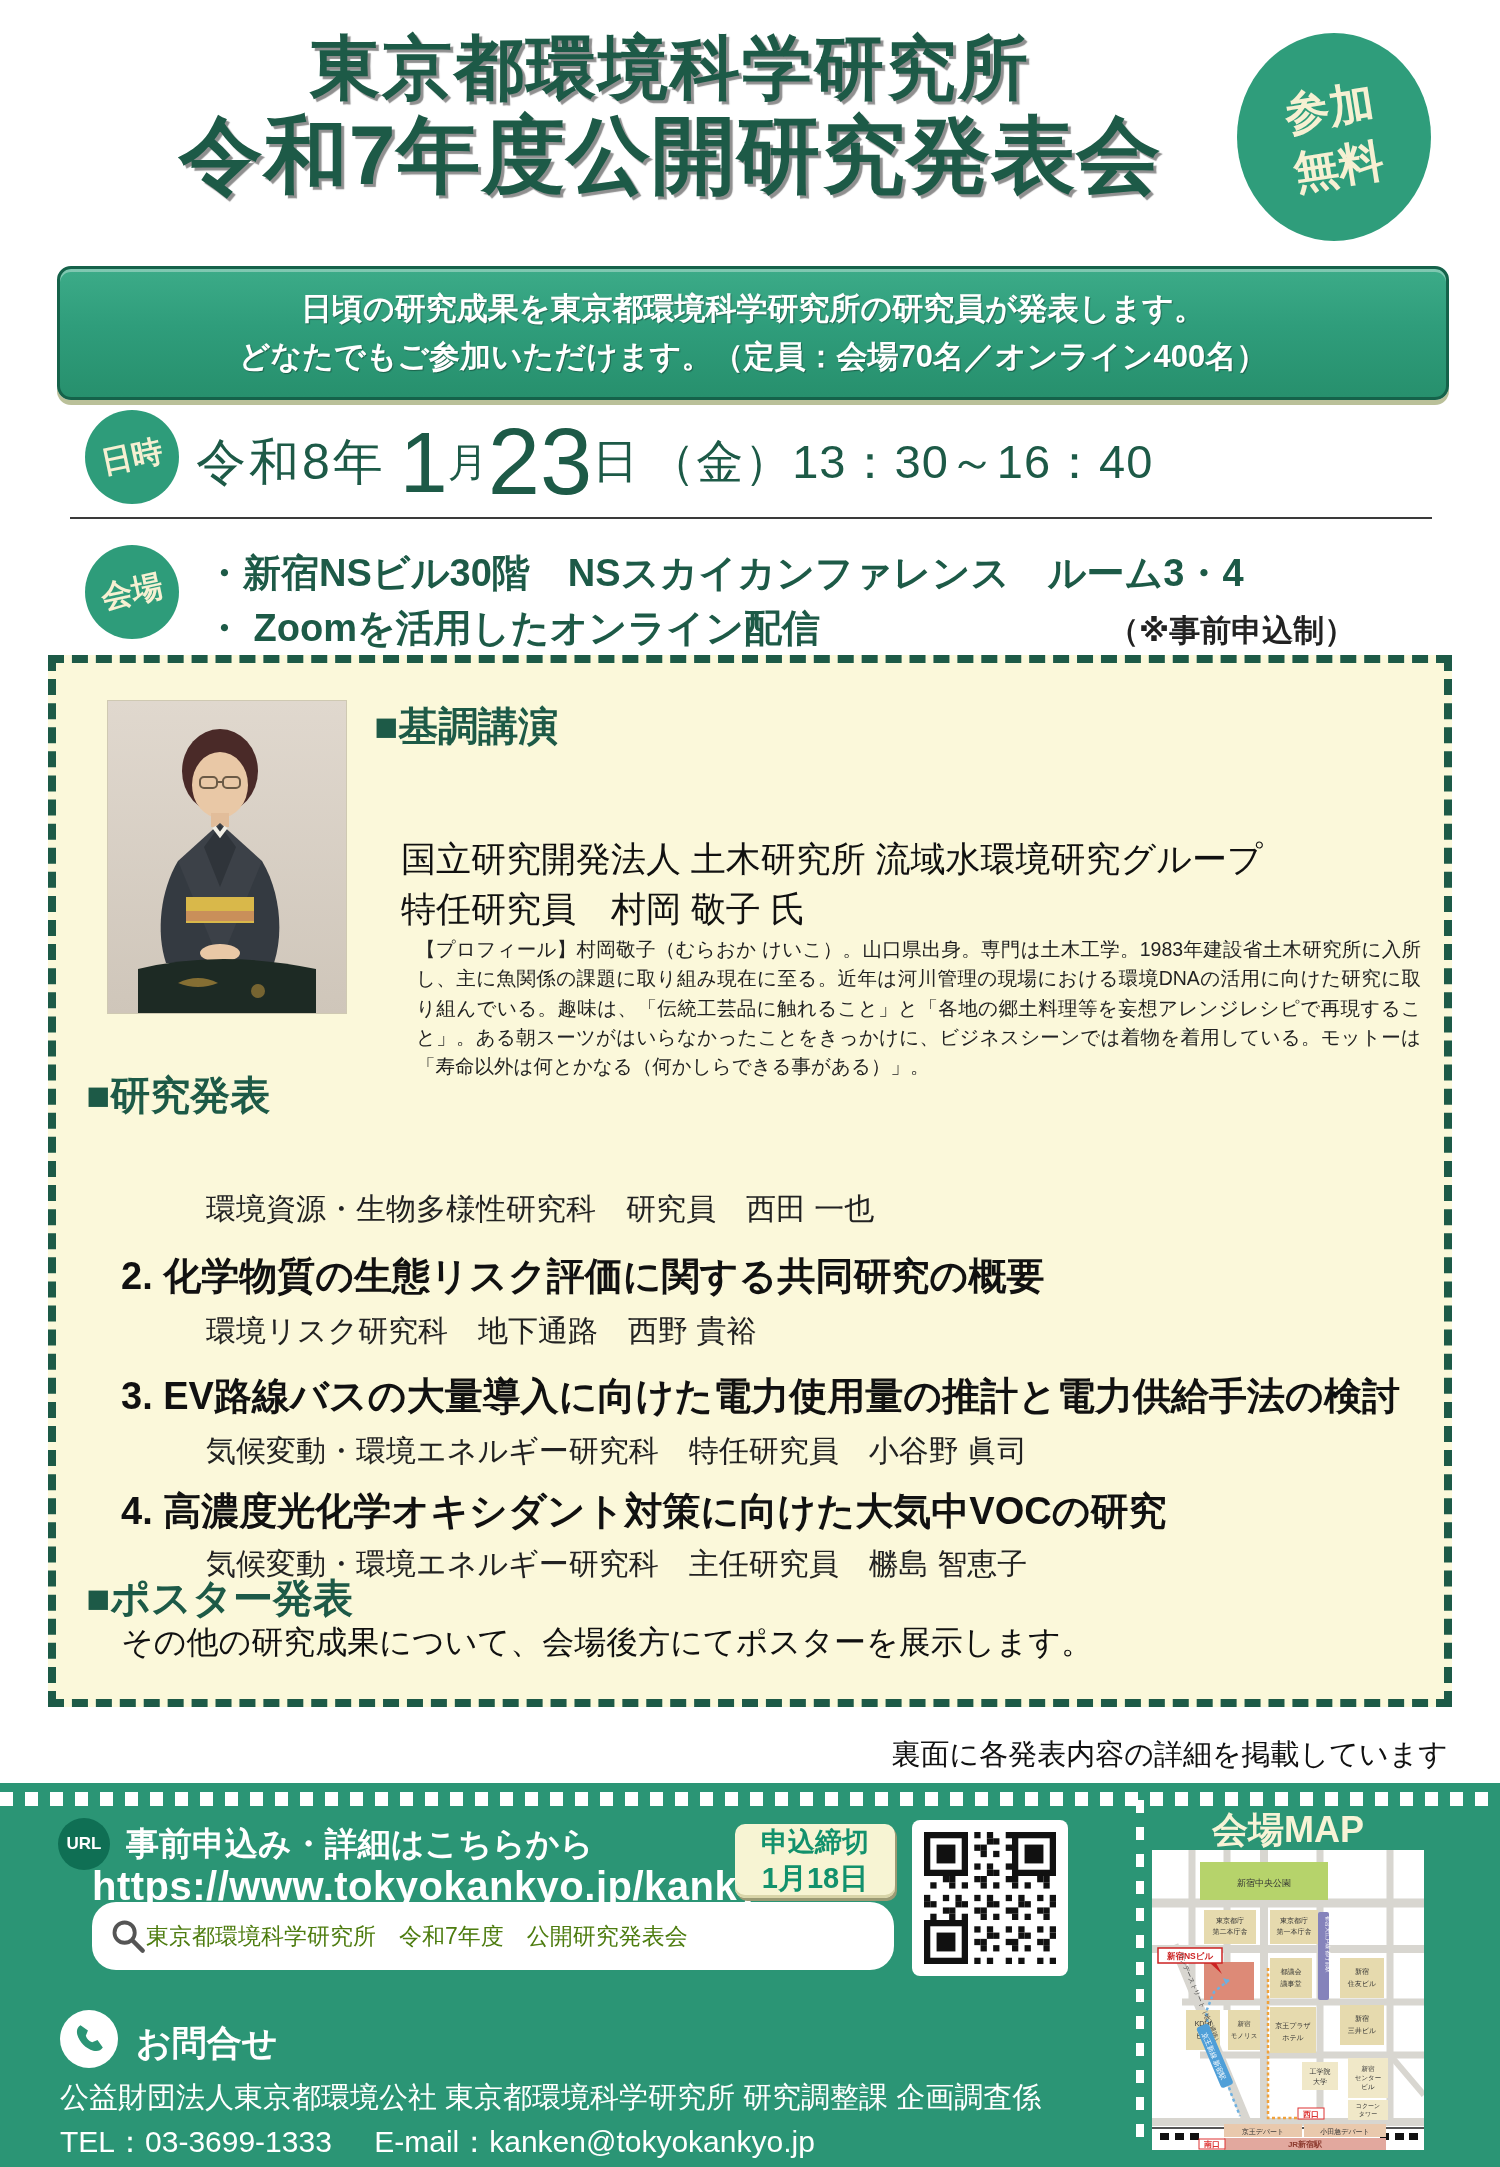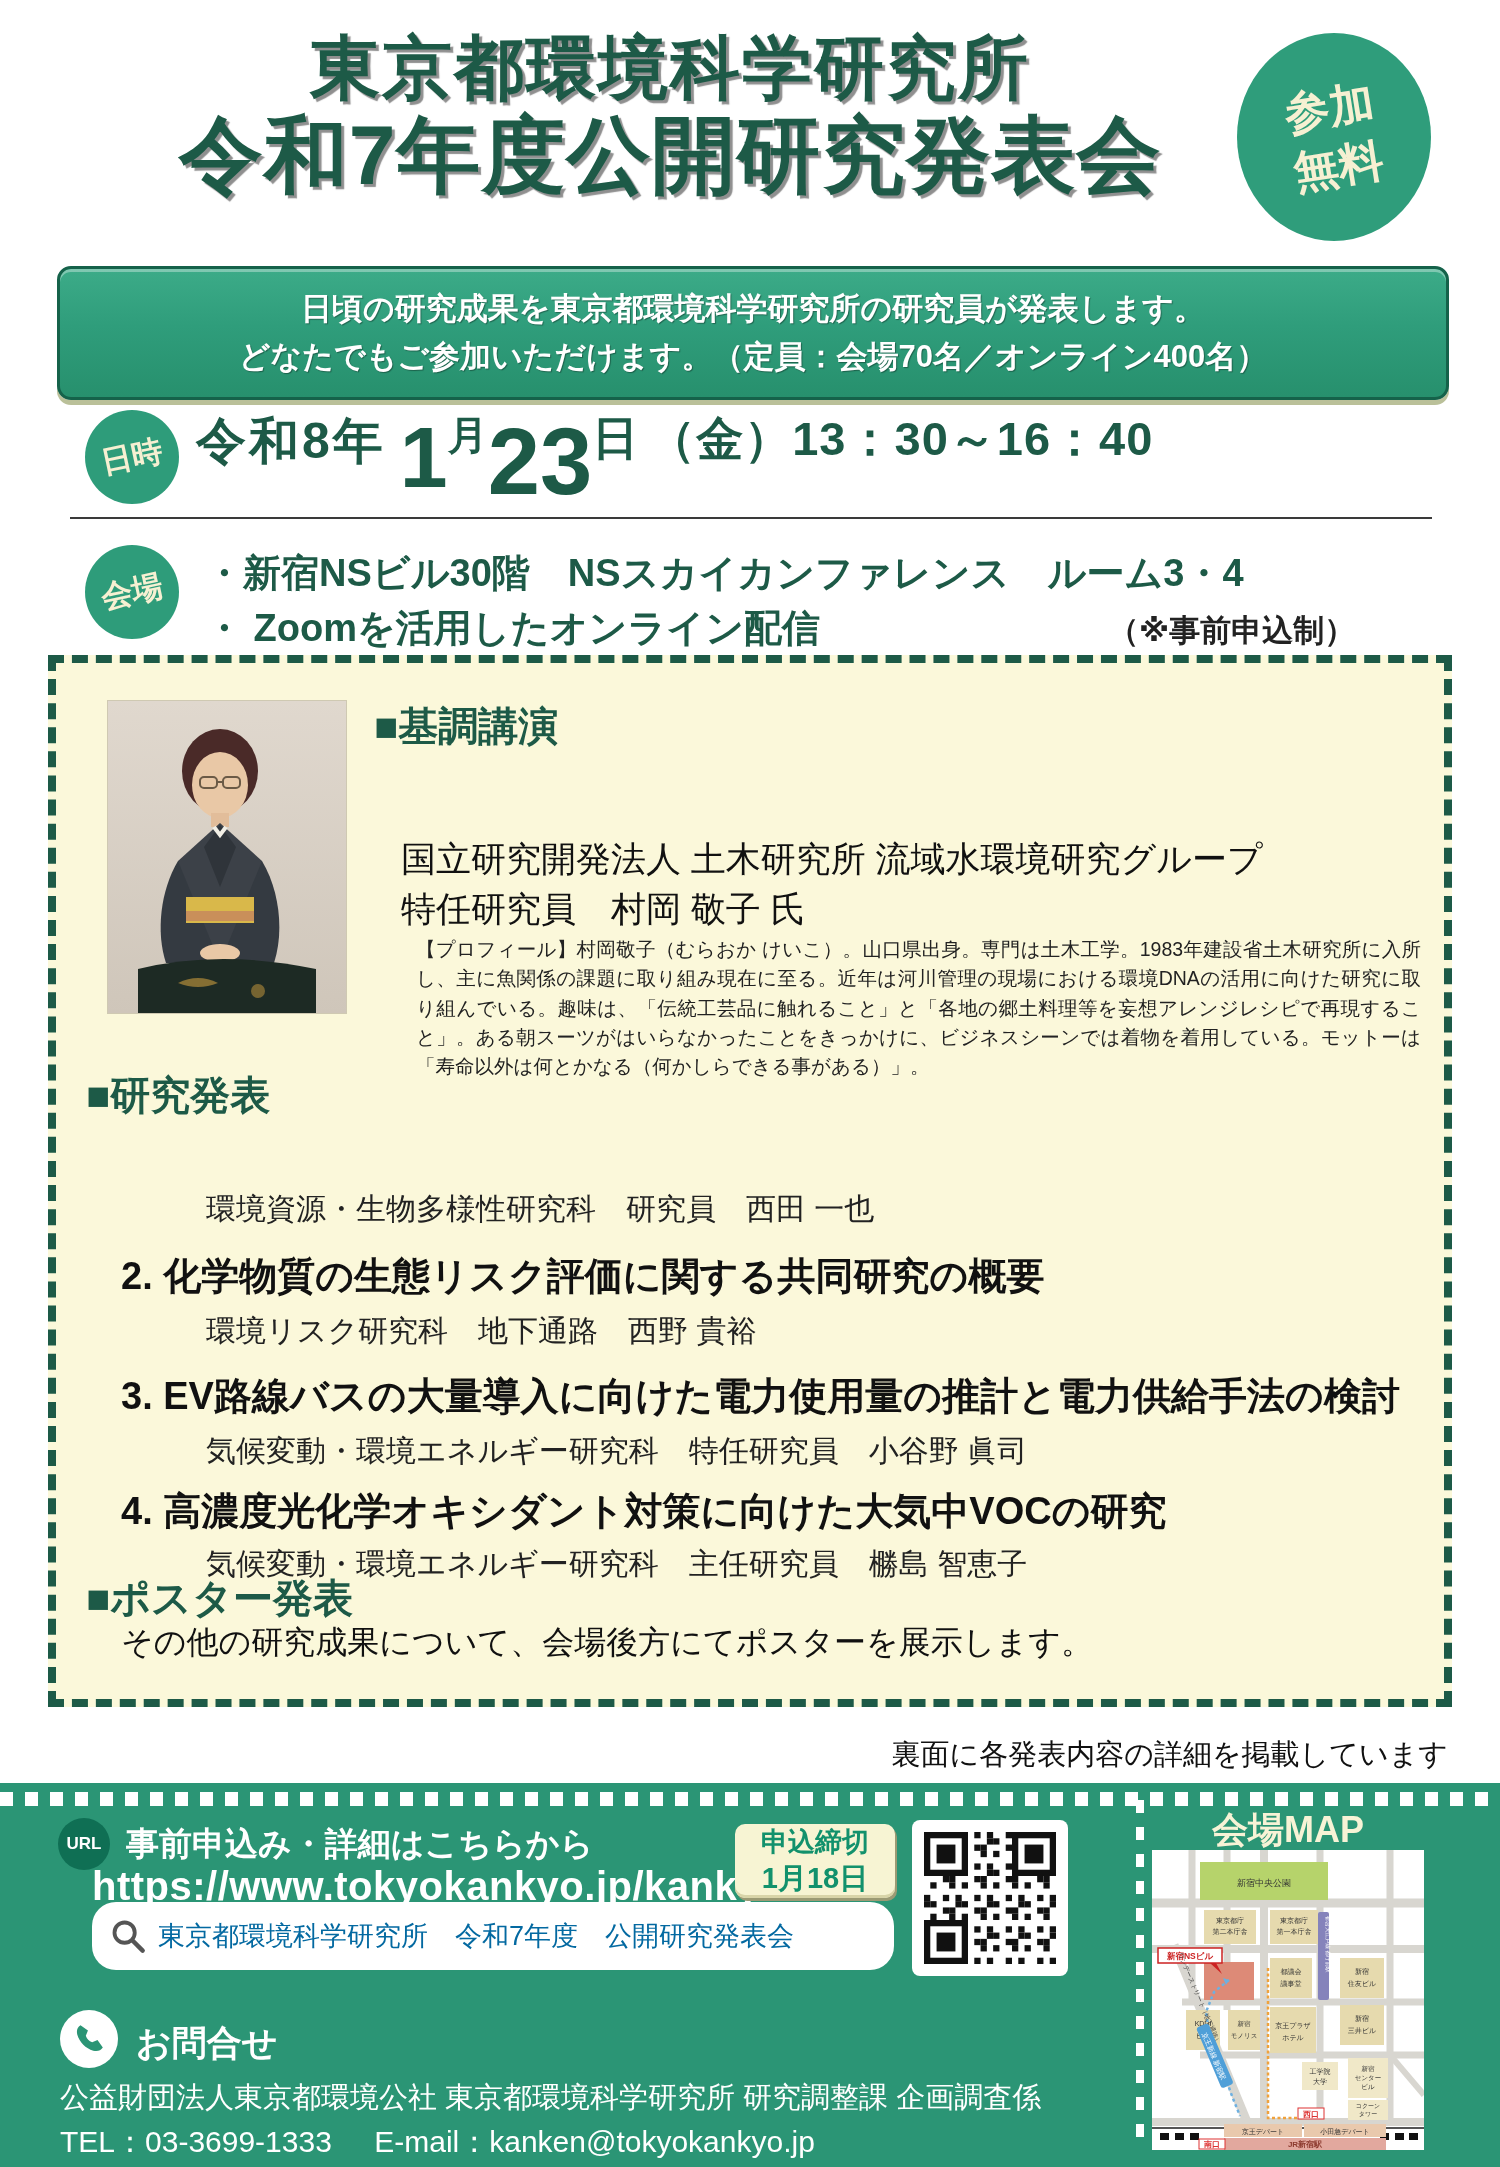--- a/index.html
+++ b/index.html
@@ -22,21 +22,21 @@
           background:linear-gradient(180deg,#3cab88 0%,#2f9d7b 45%,#27906d 100%);
           box-shadow:0 5px 0 rgba(130,140,70,.55), inset 0 3px 0 rgba(255,255,255,.35);
           display:flex;flex-direction:column;align-items:center;justify-content:center;}
   .banner div{color:#fff;font-weight:bold;font-size:31px;line-height:1.55;
           text-shadow:1px 1px 1px rgba(0,0,0,.35);}
 
   
   .circle-badge{width:94px;height:94px;border-radius:50%;background:#2e9c7a;
           display:flex;align-items:center;justify-content:center;}
   .circle-badge span{transform:rotate(-12deg);color:#f6f0d2;font-weight:bold;font-size:31px;}
-  .date-line{left:196px;top:408px;width:1250px;display:flex;align-items:flex-start;color:#1d5a47;font-weight:bold;white-space:nowrap;}
+  .date-line{left:196px;top:408px;width:1250px;display:flex;align-items:center;color:#1d5a47;font-weight:normal;white-space:nowrap;}
   .dt-era{font-size:50px;letter-spacing:3px;}
   .dt-mnum{font-size:86px;margin-left:14px;}
   .dt-munit{font-size:40px;}
   .dt-dnum{font-size:94px;}
   .dt-dunit{font-size:46px;}
   .dt-rest{font-size:47px;margin-left:10px;letter-spacing:1px;}
   .sep{left:70px;top:517px;width:1362px;height:2px;background:#3a3a3a;}
   .venue-l{color:#1d5a47;font-weight:bold;font-size:38px;white-space:nowrap;}
   .venue-note{color:#222;font-weight:bold;font-size:31px;white-space:nowrap;}
 
@@ -62,21 +62,21 @@
   .apply-h{left:126px;top:39px;color:#fff;font-weight:bold;font-size:33px;white-space:nowrap;}
   .url-text{left:92px;top:81px;color:#fff;font-weight:bold;font-size:40px;white-space:nowrap;letter-spacing:.5px;}
   .deadline{left:735px;top:41px;width:160px;height:74px;background:#f7f4d3;border-radius:10px;
             box-shadow:2px 3px 0 #9b9a74, inset 0 -3px 0 #d8d4a8;display:flex;flex-direction:column;
             align-items:center;justify-content:center;color:#12916c;font-weight:bold;line-height:1.25;}
   .deadline .d1{font-size:27px;} .deadline .d2{font-size:29px;}
   .qrbox{left:912px;top:37px;width:156px;height:156px;background:#fff;border-radius:8px;
          display:flex;align-items:center;justify-content:center;}
   .searchbox{left:92px;top:119px;width:802px;height:68px;background:#fff;border-radius:24px;
              display:flex;align-items:center;padding:0 18px;box-sizing:border-box;}
-  .searchbox .stext{color:#0369a1;font-size:27px;white-space:nowrap;margin-left:12px;}
+  .searchbox .stext{color:#4d7c0f;font-size:23px;white-space:nowrap;margin-left:0;}
   .vdivider{left:1136px;top:17px;width:8px;height:350px;
             background:repeating-linear-gradient(180deg,#fff 0 13px,rgba(255,255,255,0) 13px 27px);}
   .map-title{left:1150px;top:23px;width:276px;text-align:center;color:#f7f3d6;font-weight:bold;font-size:36px;}
   .mapbox{left:1152px;top:67px;width:272px;height:300px;background:#fff;}
   .phone-badge{left:60px;top:227px;width:58px;height:58px;border-radius:50%;background:#fff;
                display:flex;align-items:center;justify-content:center;}
   .contact-h{left:136px;top:237px;color:#fff;font-weight:bold;font-size:35px;}
   .contact-org{left:60px;top:295px;color:#fff;font-size:29px;white-space:nowrap;}
   .contact-tel{left:60px;top:339px;color:#fff;font-size:30px;white-space:nowrap;}
   .contact-tel span{margin-right:34px;}

